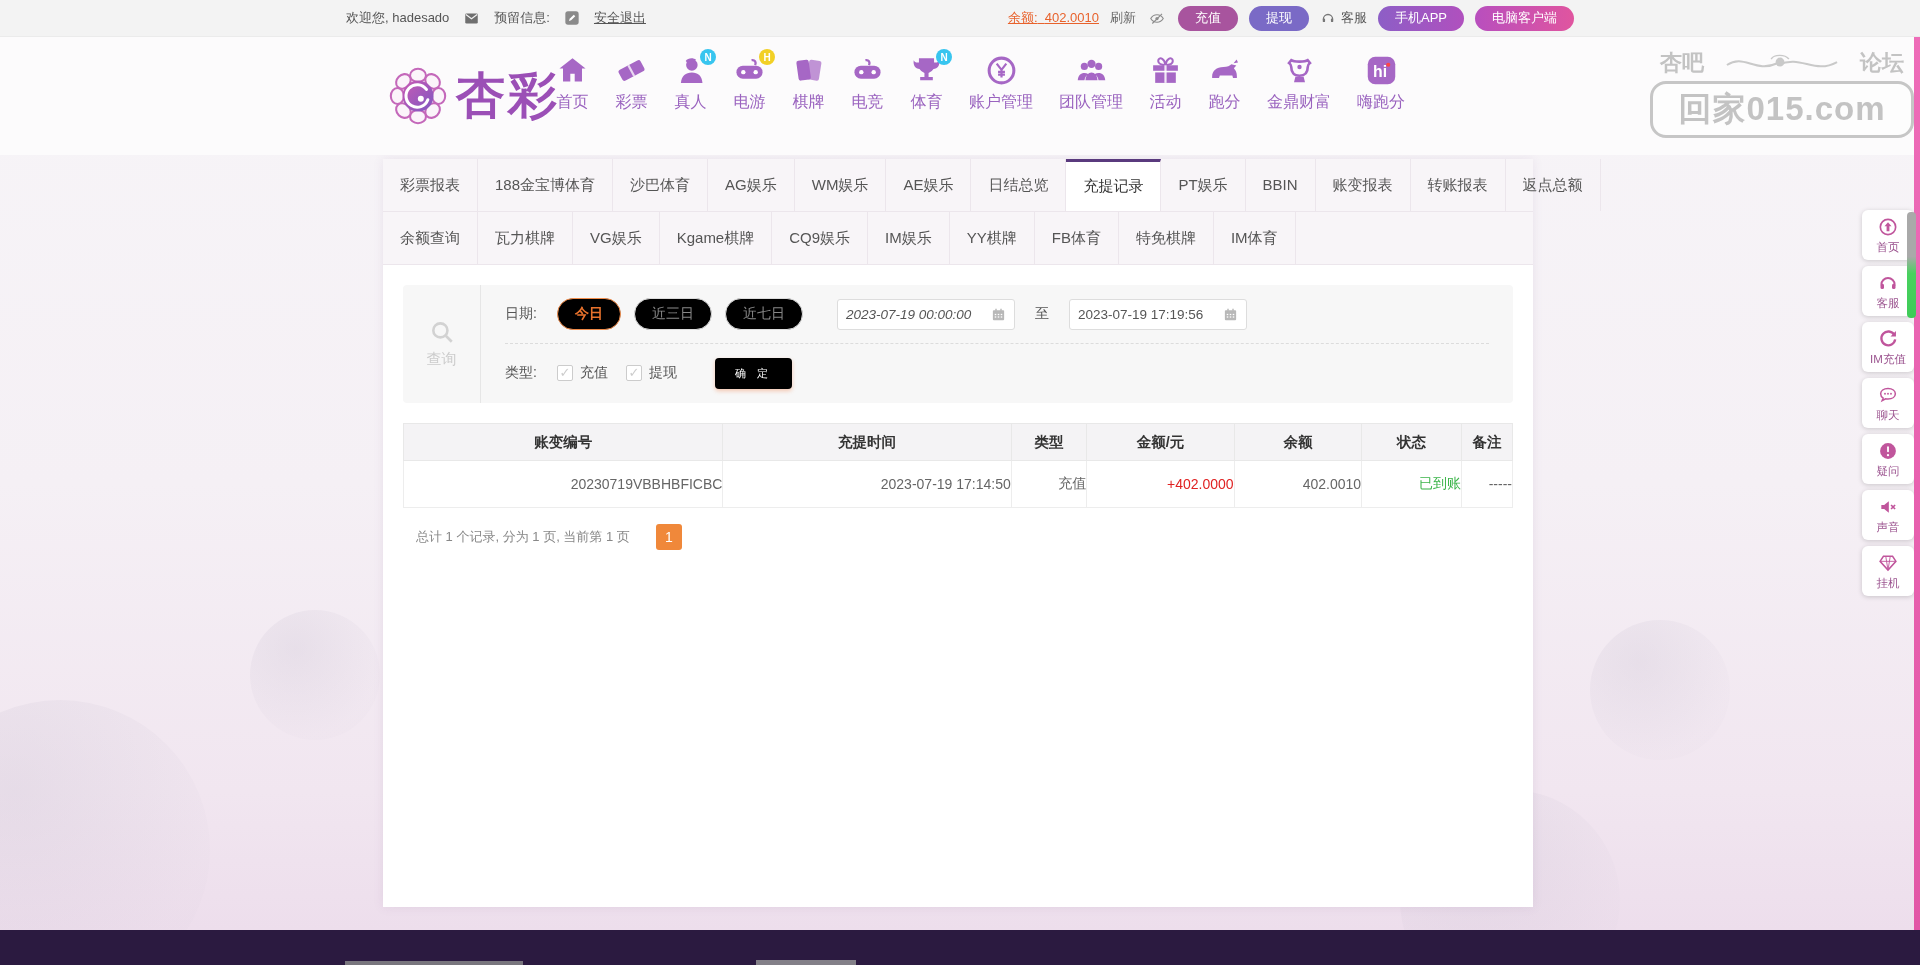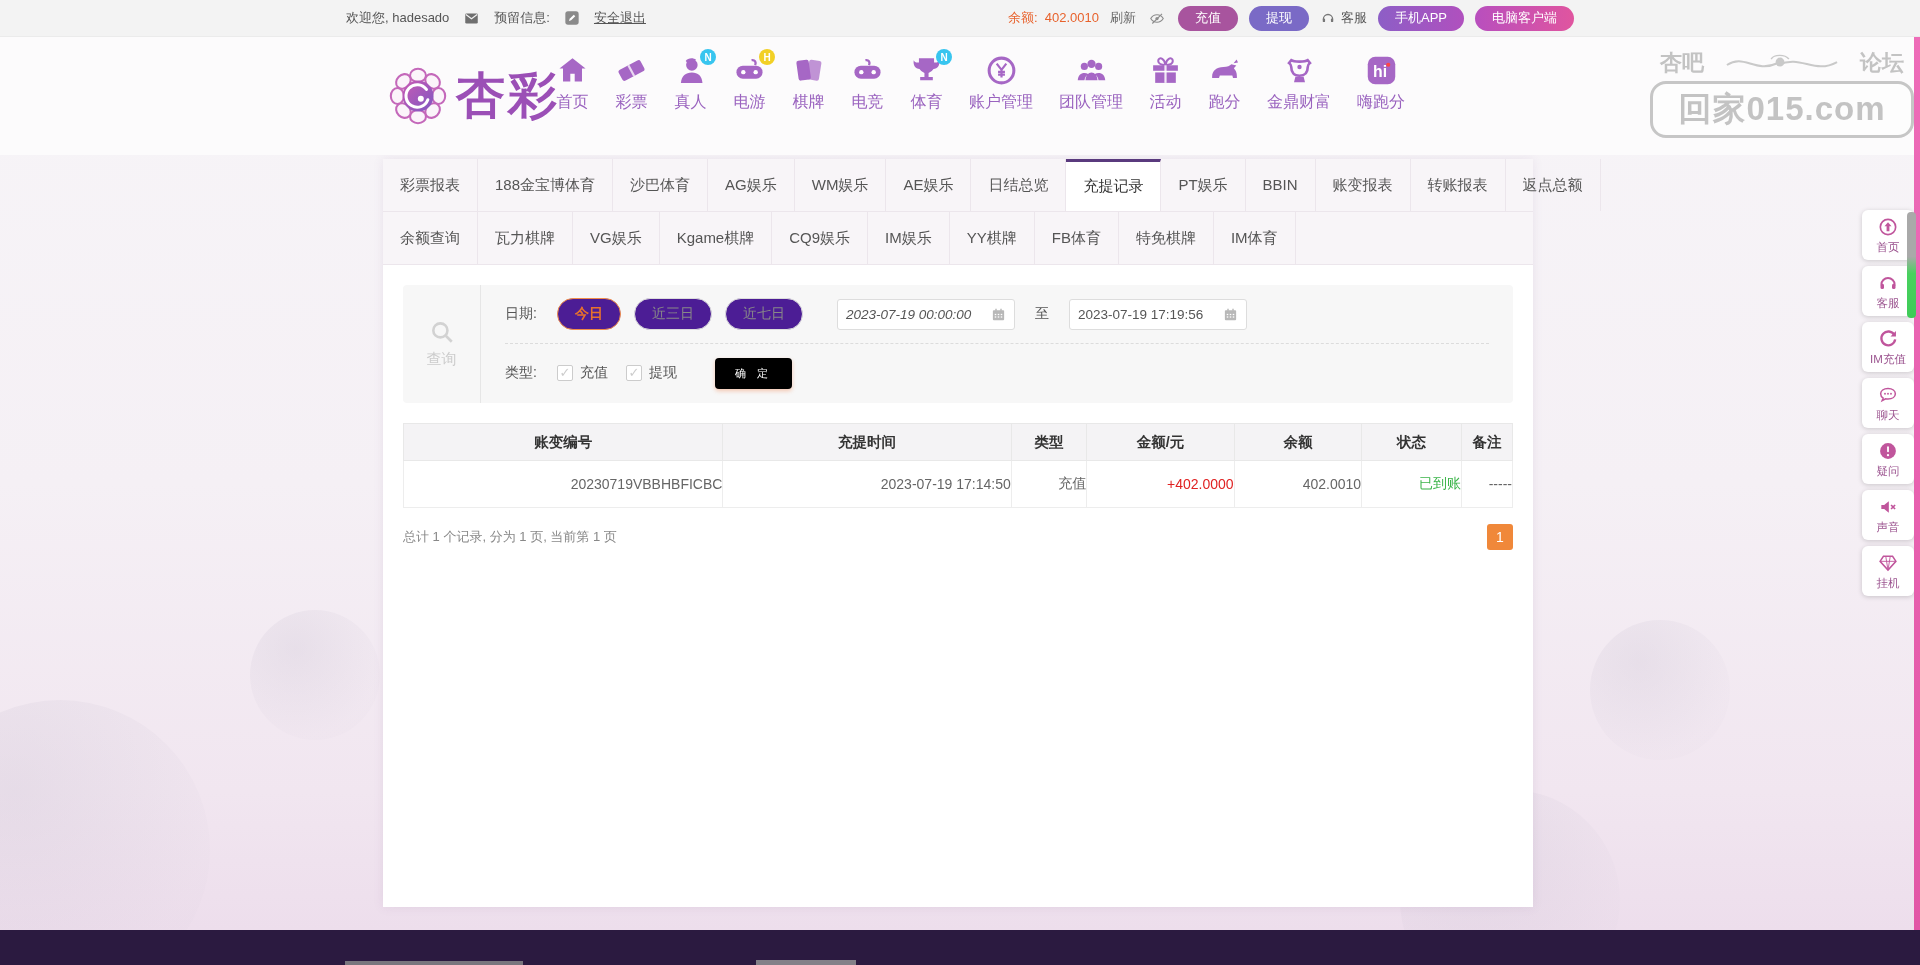--- a/index.html
+++ b/index.html
@@ -17,21 +17,21 @@
     border-bottom:1px solid #ebebeb; z-index:4; }
   .topbar-inner { width:1228px; margin:0 auto; height:100%; display:flex; align-items:center;
     justify-content:space-between; font-size:13px; color:#555; }
   .tb-group { display:flex; align-items:center; gap:14px; }
   .tb-group.right { gap:11px; }
   .ic { display:inline-flex; }
   .ic svg { width:100%; height:100%; }
   .env-ic { width:17px; height:15px; color:#6f6f6f; }
   .pencil-ic { width:16px; height:16px; color:#8a8a8a; }
   .logout { text-decoration:underline; color:#555; cursor:pointer; }
-  .balance { color:#e8622c; }
+  .balance { color:#e8622c;text-decoration:underline; }
   .refresh { color:#666; cursor:pointer; }
   .eye-ic { width:20px; height:15px; color:#8c8c8c; cursor:pointer; }
   .pill-btn { height:25px; padding:0 17px; border-radius:13px; color:#fff; font-size:13px;
     display:inline-flex; align-items:center; cursor:pointer; border:none; }
   .btn-recharge { background:#a8549e; }
   .btn-withdraw { background:#7a6ac6; }
   .service { display:inline-flex; align-items:center; gap:5px; color:#555; cursor:pointer; }
   .hp-ic { width:16px; height:14px; color:#777; }
   .btn-app { background:linear-gradient(90deg,#8d5ec6,#b050be); }
   .btn-pc { background:linear-gradient(90deg,#b84fbe,#e0559f); }
@@ -63,21 +63,21 @@
     border-right:1px solid #ece6ec; cursor:pointer; white-space:nowrap; }
   .tab.active { background:#fff; border-top:3px solid #5a3a7e; line-height:48px; color:#333; }
 
   .filter { margin:20px; background:#f7f7f7; border-radius:4px; display:flex; min-height:118px; }
   .filter-left { width:78px; display:flex; flex-direction:column; align-items:center; justify-content:center;
     gap:5px; color:#cccccc; border-right:1px solid #e6e6e6; font-size:15px; }
   .search-ic { width:26px; height:26px; color:#d2d2d2; }
   .filter-right { flex:1; padding:0 24px; }
   .frow { display:flex; align-items:center; gap:20px; height:58px; font-size:14px; color:#555; }
   .frow.second { border-top:1px dashed #dcdcdc; height:59px; }
-  .pill { padding:6px 17px; border-radius:16px; background:#4c1d95; border:1px solid #ddd; color:#888;
+  .pill { padding:6px 17px; border-radius:16px; background:#000000; border:1px solid #ddd; color:#888;
     font-size:14px; cursor:pointer; }
   .pill.active { border-color:#f08c4a; color:#e8722c; font-weight:bold; }
   .date-input { width:178px; height:31px; background:#fff; border:1px solid #ddd; border-radius:3px;
     display:flex; align-items:center; justify-content:space-between; padding:0 8px; font-size:13.5px;
     color:#555; cursor:text; }
   .cal-ic { width:15px; height:15px; color:#b8b8b8; }
   .checkbox-item { display:flex; align-items:center; gap:7px; cursor:pointer; margin-right:18px; }
   .cb { width:16px; height:16px; background:#fff; border:1px solid #ccc; border-radius:2px; color:#ccc;
     font-size:13px; line-height:14px; text-align:center; }
   .submit-btn { background:#000000; color:#fff; font-size:11px; padding:8px 20px;
@@ -88,21 +88,21 @@
   .data-table th { background:#f4f3f5; border:1px solid #e8e8e8; height:37px; font-size:14.5px;
     color:#333; font-weight:bold; }
   .data-table td { border:1px solid #ededed; height:47px; font-size:14px; color:#666; background:#fff;text-align:right; }
   .data-table th:nth-child(1){width:28.8%} .data-table th:nth-child(2){width:26%}
   .data-table th:nth-child(3){width:6.8%}  .data-table th:nth-child(4){width:13.3%}
   .data-table th:nth-child(5){width:11.5%} .data-table th:nth-child(6){width:9%}
   .data-table th:nth-child(7){width:4.6%}
   td.amount { color:#e02222; }
   td.status { color:#3cb54a; }
 
-  .pagination { margin:16px 20px 0; display:flex; justify-content:space-between; align-items:center;
+  .pagination { margin:16px 33px 0; display:flex; justify-content:flex-start; align-items:center;
     gap:26px; font-size:13px; color:#888; }
   .page-btn { width:26px; height:26px; background:#f0883a; color:#fff; border-radius:3px;
     display:flex; align-items:center; justify-content:center; font-size:14px; cursor:pointer; }
 
   
   .side-float { position:absolute; left:1862px; top:210px; width:52px; display:flex;
     flex-direction:column; gap:6px; z-index:8; }
   .side-card { background:#fff; border-radius:6px; box-shadow:0 1px 5px rgba(0,0,0,.18);
     padding:7px 2px 5px; display:flex; flex-direction:column; align-items:center; gap:3px; cursor:pointer; }
   .side-icon { width:20px; height:20px; color:#c0559c; }

